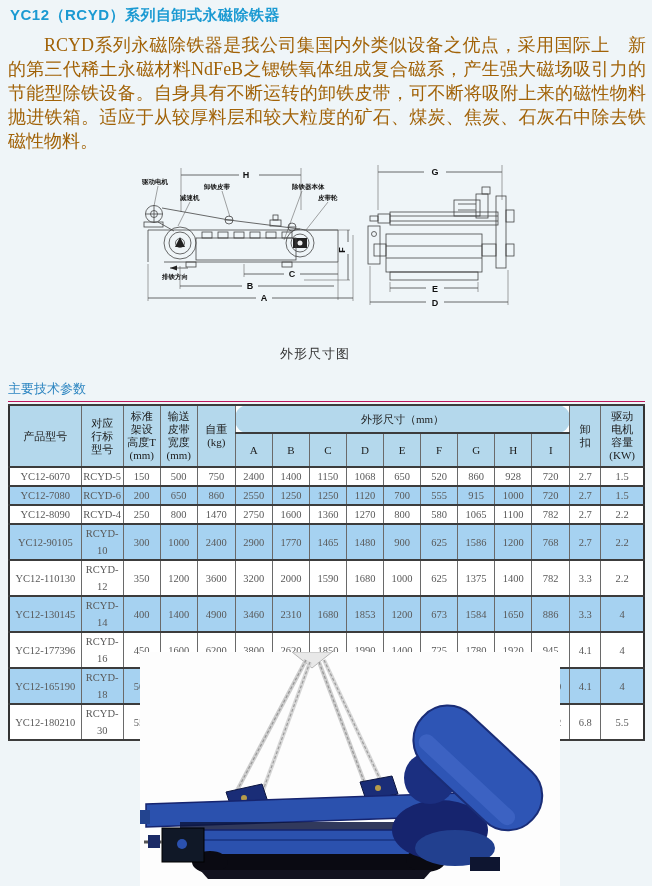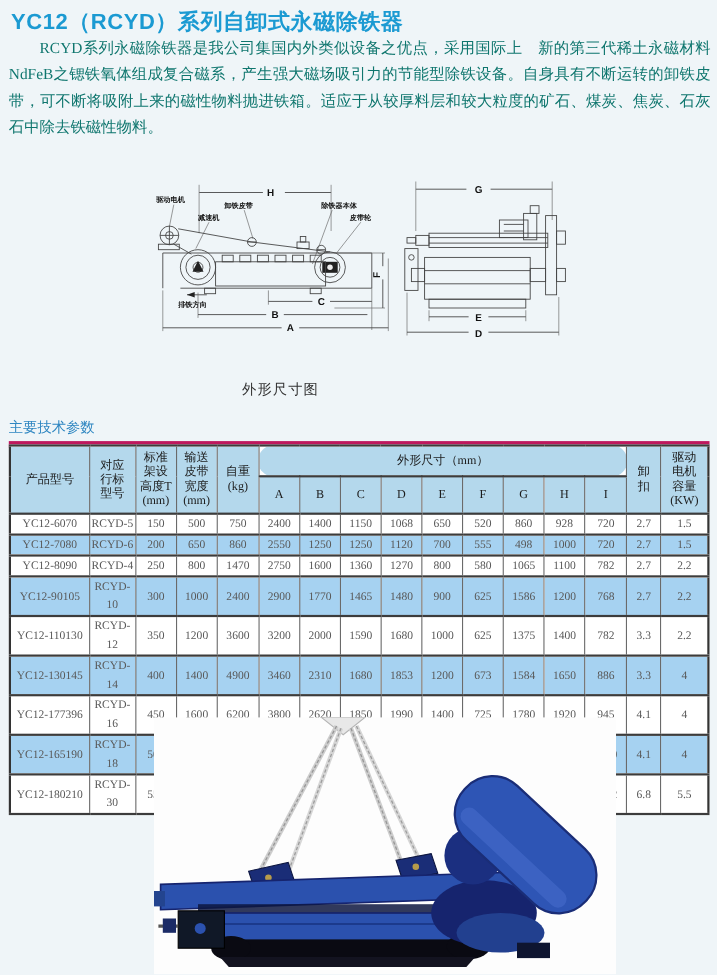--- a/index.html
+++ b/index.html
@@ -6,35 +6,35 @@
   body{
     width:652px;height:886px;position:relative;overflow:hidden;
     background:#eff5f8;
     font-family:"Liberation Serif","DejaVu Serif",serif;
     color:#222;
   }
   .abs{position:absolute;}
   .page-title{
     left:10px;top:6px;width:630px;
     font-family:"Liberation Sans","DejaVu Sans",sans-serif;
-    font-weight:bold;font-size:20px;color:#1b9ad2;letter-spacing:0.5px;
+    font-weight:bold;font-size:15px;color:#1b9ad2;letter-spacing:0.5px;
   }
   .intro{
     left:8px;top:33px;width:638px;
-    font-size:14px;line-height:24px;text-align:justify;text-indent:2em;color:#0f766e;
+    font-size:18px;line-height:24px;text-align:justify;text-indent:2em;color:#a16207;
   }
   .caption{
-    left:220px;top:345px;width:160px;
+    left:235px;top:345px;width:160px;text-align:center;
     font-size:13px;color:#333;letter-spacing:1px;
   }
   .section-title{
     left:8px;top:380px;width:637px;
     font-family:"Liberation Sans","DejaVu Sans",sans-serif;
     font-size:13px;color:#2e86c1;padding-bottom:3px;
-    border-bottom:6px solid #be185d;
+    border-bottom:1px solid #be185d;
   }
   
   .spec-table{
     left:8px;top:404px;
     border-collapse:collapse;table-layout:fixed;width:637px;
     background:#fff;border:2px solid #333;
     font-size:10.5px;text-align:center;
   }
   .spec-table th,.spec-table td{
     border-top:2px solid #3c3c3c;border-bottom:2px solid #3c3c3c;
@@ -277,21 +277,21 @@
         <td>RCYD-6</td>
         <td>200</td>
         <td>650</td>
         <td>860</td>
         <td>2550</td>
         <td>1250</td>
         <td>1250</td>
         <td>1120</td>
         <td>700</td>
         <td>555</td>
-        <td>498</td>
+        <td>915</td>
         <td>1000</td>
         <td>720</td>
         <td>2.7</td>
         <td>1.5</td>
       </tr>
       <tr>
         <td>YC12-8090</td>
         <td>RCYD-4</td>
         <td>250</td>
         <td>800</td>

